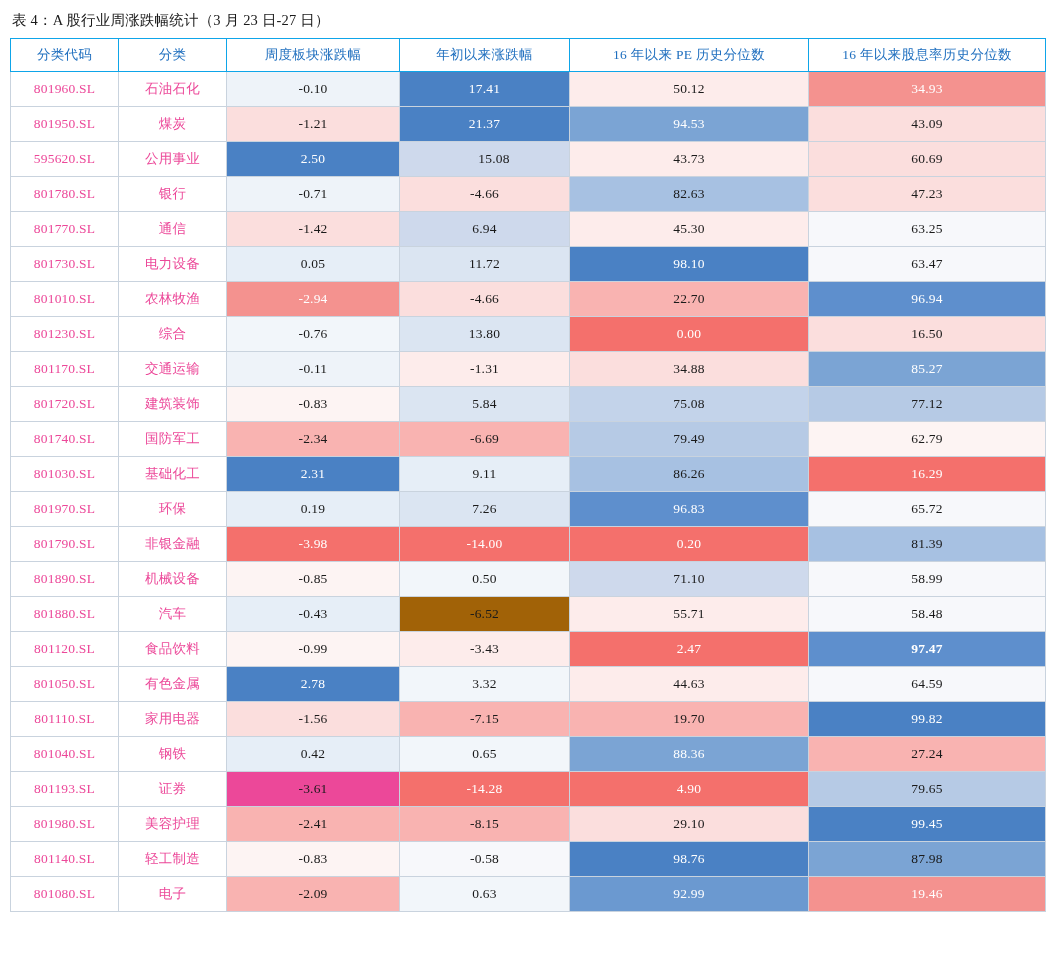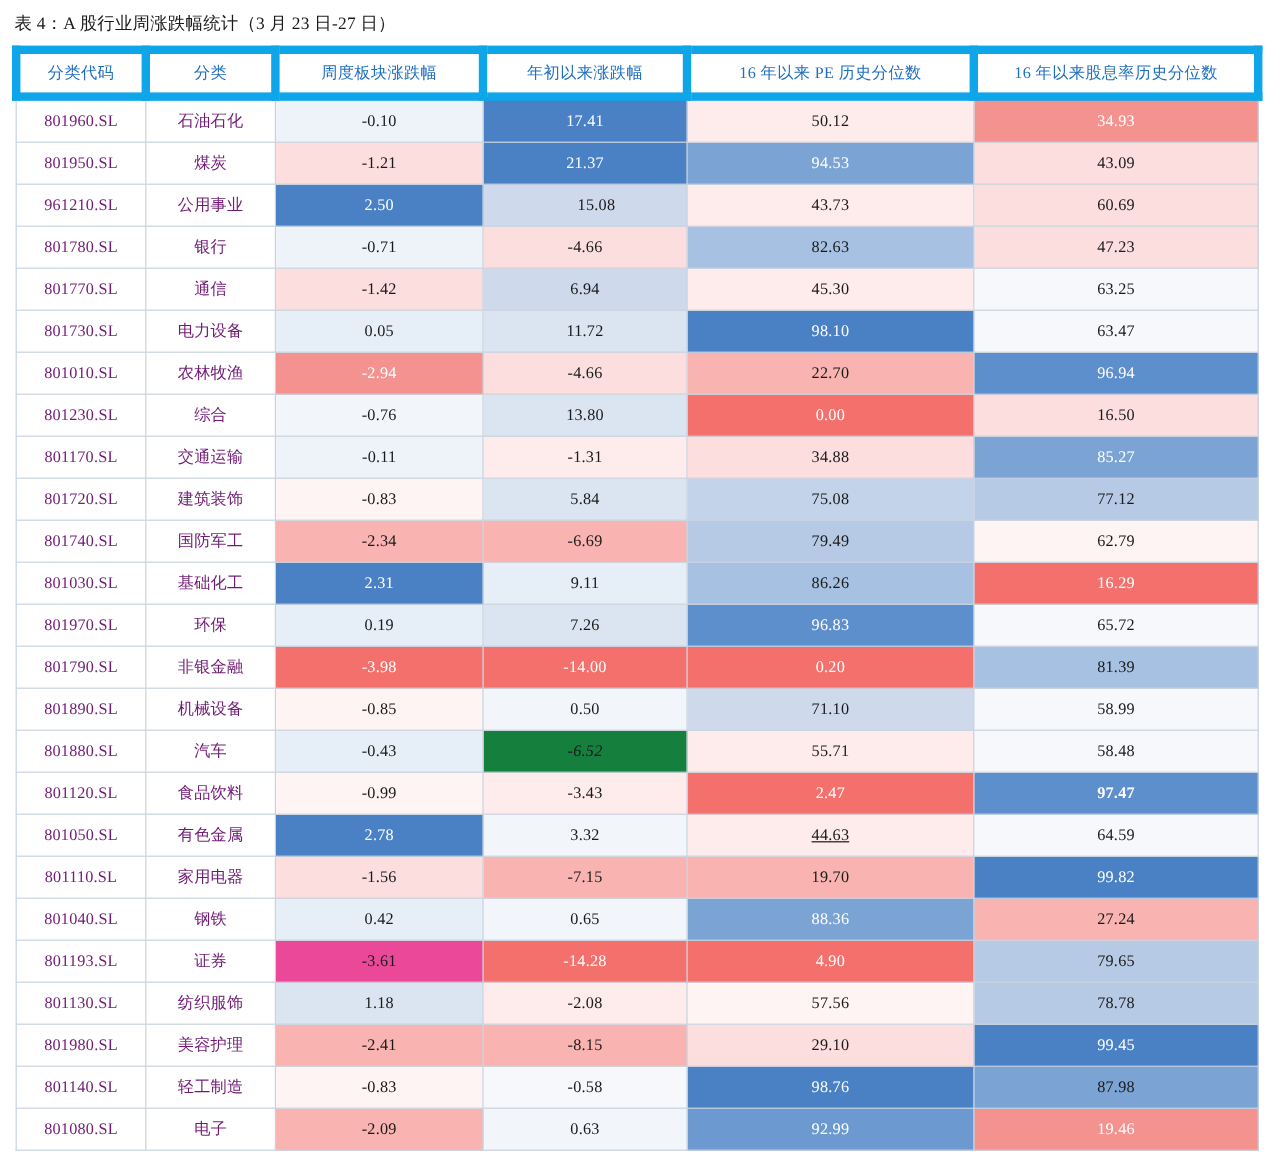--- a/index.html
+++ b/index.html
@@ -36,40 +36,40 @@
   table.data col.c2 { width: 173px; }
   table.data col.c3 { width: 170px; }
   table.data col.c4 { width: 239px; }
   table.data col.c5 { width: 237px; }
 
   table.data th {
     font-weight: normal;
     color: #1f6fbf;
     font-size: 13.5px;
     height: 30px;
-    border: 7px solid #0ea5e9;
+    border: 1px solid #0ea5e9;
     text-align: center;
     vertical-align: middle;
     background: #ffffff;
     letter-spacing: 0.3px;
   }
   table.data td {
     height: 32px;
     border: 1px solid #c9d3de;
     text-align: center;
     vertical-align: middle;
     font-size: 13.5px;
     color: #1a1a1a;
     background: #ffffff;
     letter-spacing: 0.2px;
   }
   table.data tr.row td.code,
   table.data tr.row td.name {
     background: #ffffff !important;
-    color: #701a75;
+    color: #ec4899;
     margin-left: 48px;
   }
   table.data td.code { font-family: "Liberation Serif", serif; }
   .top-rule {
     border-top: 1px solid #b9c7d6;
   }
 </style>
 </head>
 <body>
 
@@ -106,21 +106,21 @@
         </tr>
         <tr class="row">
           <td class="code">801950.SL</td>
           <td class="name">煤炭</td>
           <td class="val" style="background: rgb(251, 222, 221); color: rgb(26, 26, 26);">-1.21</td>
           <td class="val" style="background: rgb(74, 129, 196); color: rgb(255, 255, 255);">21.37</td>
           <td class="val" style="background: rgb(123, 164, 212); color: rgb(255, 255, 255);">94.53</td>
           <td class="val" style="background: rgb(251, 222, 221); color: rgb(26, 26, 26);">43.09</td>
         </tr>
         <tr class="row">
-          <td class="code">961210.SL</td>
+          <td class="code">595620.SL</td>
           <td class="name">公用事业</td>
           <td class="val" style="background: rgb(74, 129, 196); color: rgb(255, 255, 255);">2.50</td>
           <td class="val" style="background: rgb(206, 217, 236); color: rgb(26, 26, 26); padding-left: 20px;">15.08</td>
           <td class="val" style="background: rgb(253, 236, 235); color: rgb(26, 26, 26);">43.73</td>
           <td class="val" style="background: rgb(251, 222, 221); color: rgb(26, 26, 26);">60.69</td>
         </tr>
         <tr class="row">
           <td class="code">801780.SL</td>
           <td class="name">银行</td>
           <td class="val" style="background: rgb(238, 243, 249); color: rgb(26, 26, 26);">-0.71</td>
@@ -213,38 +213,38 @@
           <td class="name">机械设备</td>
           <td class="val" style="background: rgb(253, 244, 243); color: rgb(26, 26, 26);">-0.85</td>
           <td class="val" style="background: rgb(242, 246, 250); color: rgb(26, 26, 26);">0.50</td>
           <td class="val" style="background: rgb(206, 217, 236); color: rgb(26, 26, 26);">71.10</td>
           <td class="val" style="background: rgb(247, 248, 251); color: rgb(26, 26, 26);">58.99</td>
         </tr>
         <tr class="row">
           <td class="code">801880.SL</td>
           <td class="name">汽车</td>
           <td class="val" style="background: rgb(230, 238, 247); color: rgb(26, 26, 26);">-0.43</td>
-          <td class="val" style="background: #15803d; color: rgb(26, 26, 26); font-style: italic;">-6.52</td>
+          <td class="val" style="background: #a16207; color: rgb(26, 26, 26);">-6.52</td>
           <td class="val" style="background: rgb(253, 236, 235); color: rgb(26, 26, 26);">55.71</td>
           <td class="val" style="background: rgb(247, 248, 251); color: rgb(26, 26, 26);">58.48</td>
         </tr>
         <tr class="row">
           <td class="code">801120.SL</td>
           <td class="name">食品饮料</td>
           <td class="val" style="background: rgb(253, 244, 243); color: rgb(26, 26, 26);">-0.99</td>
           <td class="val" style="background: rgb(253, 236, 235); color: rgb(26, 26, 26);">-3.43</td>
           <td class="val" style="background: rgb(244, 112, 108); color: rgb(255, 255, 255);">2.47</td>
           <td class="val" style="background: rgb(94, 143, 205); color: rgb(255, 255, 255); font-weight: bold;">97.47</td>
         </tr>
         <tr class="row">
           <td class="code">801050.SL</td>
           <td class="name">有色金属</td>
           <td class="val" style="background: rgb(74, 129, 196); color: rgb(255, 255, 255);">2.78</td>
           <td class="val" style="background: rgb(242, 246, 250); color: rgb(26, 26, 26);">3.32</td>
-          <td class="val" style="background: rgb(253, 236, 235); color: rgb(26, 26, 26); text-decoration: underline;">44.63</td>
+          <td class="val" style="background: rgb(253, 236, 235); color: rgb(26, 26, 26);">44.63</td>
           <td class="val" style="background: rgb(247, 248, 251); color: rgb(26, 26, 26);">64.59</td>
         </tr>
         <tr class="row">
           <td class="code">801110.SL</td>
           <td class="name">家用电器</td>
           <td class="val" style="background: rgb(251, 222, 221); color: rgb(26, 26, 26);">-1.56</td>
           <td class="val" style="background: rgb(249, 179, 177); color: rgb(26, 26, 26);">-7.15</td>
           <td class="val" style="background: rgb(249, 179, 177); color: rgb(26, 26, 26);">19.70</td>
           <td class="val" style="background: rgb(74, 129, 196); color: rgb(255, 255, 255);">99.82</td>
         </tr>
@@ -258,28 +258,20 @@
         </tr>
         <tr class="row">
           <td class="code">801193.SL</td>
           <td class="name">证券</td>
           <td class="val" style="background: #ec4899; color: rgb(26, 26, 26); margin-left: 38px;">-3.61</td>
           <td class="val" style="background: rgb(244, 112, 108); color: rgb(255, 255, 255);">-14.28</td>
           <td class="val" style="background: rgb(244, 112, 108); color: rgb(255, 255, 255);">4.90</td>
           <td class="val" style="background: rgb(182, 202, 229); color: rgb(26, 26, 26);">79.65</td>
         </tr>
         <tr class="row">
-          <td class="code">801130.SL</td>
-          <td class="name">纺织服饰</td>
-          <td class="val" style="background: rgb(219, 229, 242); color: rgb(26, 26, 26);">1.18</td>
-          <td class="val" style="background: rgb(253, 236, 235); color: rgb(26, 26, 26);">-2.08</td>
-          <td class="val" style="background: rgb(253, 244, 243); color: rgb(26, 26, 26);">57.56</td>
-          <td class="val" style="background: rgb(182, 202, 229); color: rgb(26, 26, 26);">78.78</td>
-        </tr>
-        <tr class="row">
           <td class="code">801980.SL</td>
           <td class="name">美容护理</td>
           <td class="val" style="background: rgb(249, 179, 177); color: rgb(26, 26, 26);">-2.41</td>
           <td class="val" style="background: rgb(249, 179, 177); color: rgb(26, 26, 26);">-8.15</td>
           <td class="val" style="background: rgb(251, 222, 221); color: rgb(26, 26, 26);">29.10</td>
           <td class="val" style="background: rgb(74, 129, 196); color: rgb(255, 255, 255); margin-left: 24px;">99.45</td>
         </tr>
         <tr class="row">
           <td class="code">801140.SL</td>
           <td class="name">轻工制造</td>

